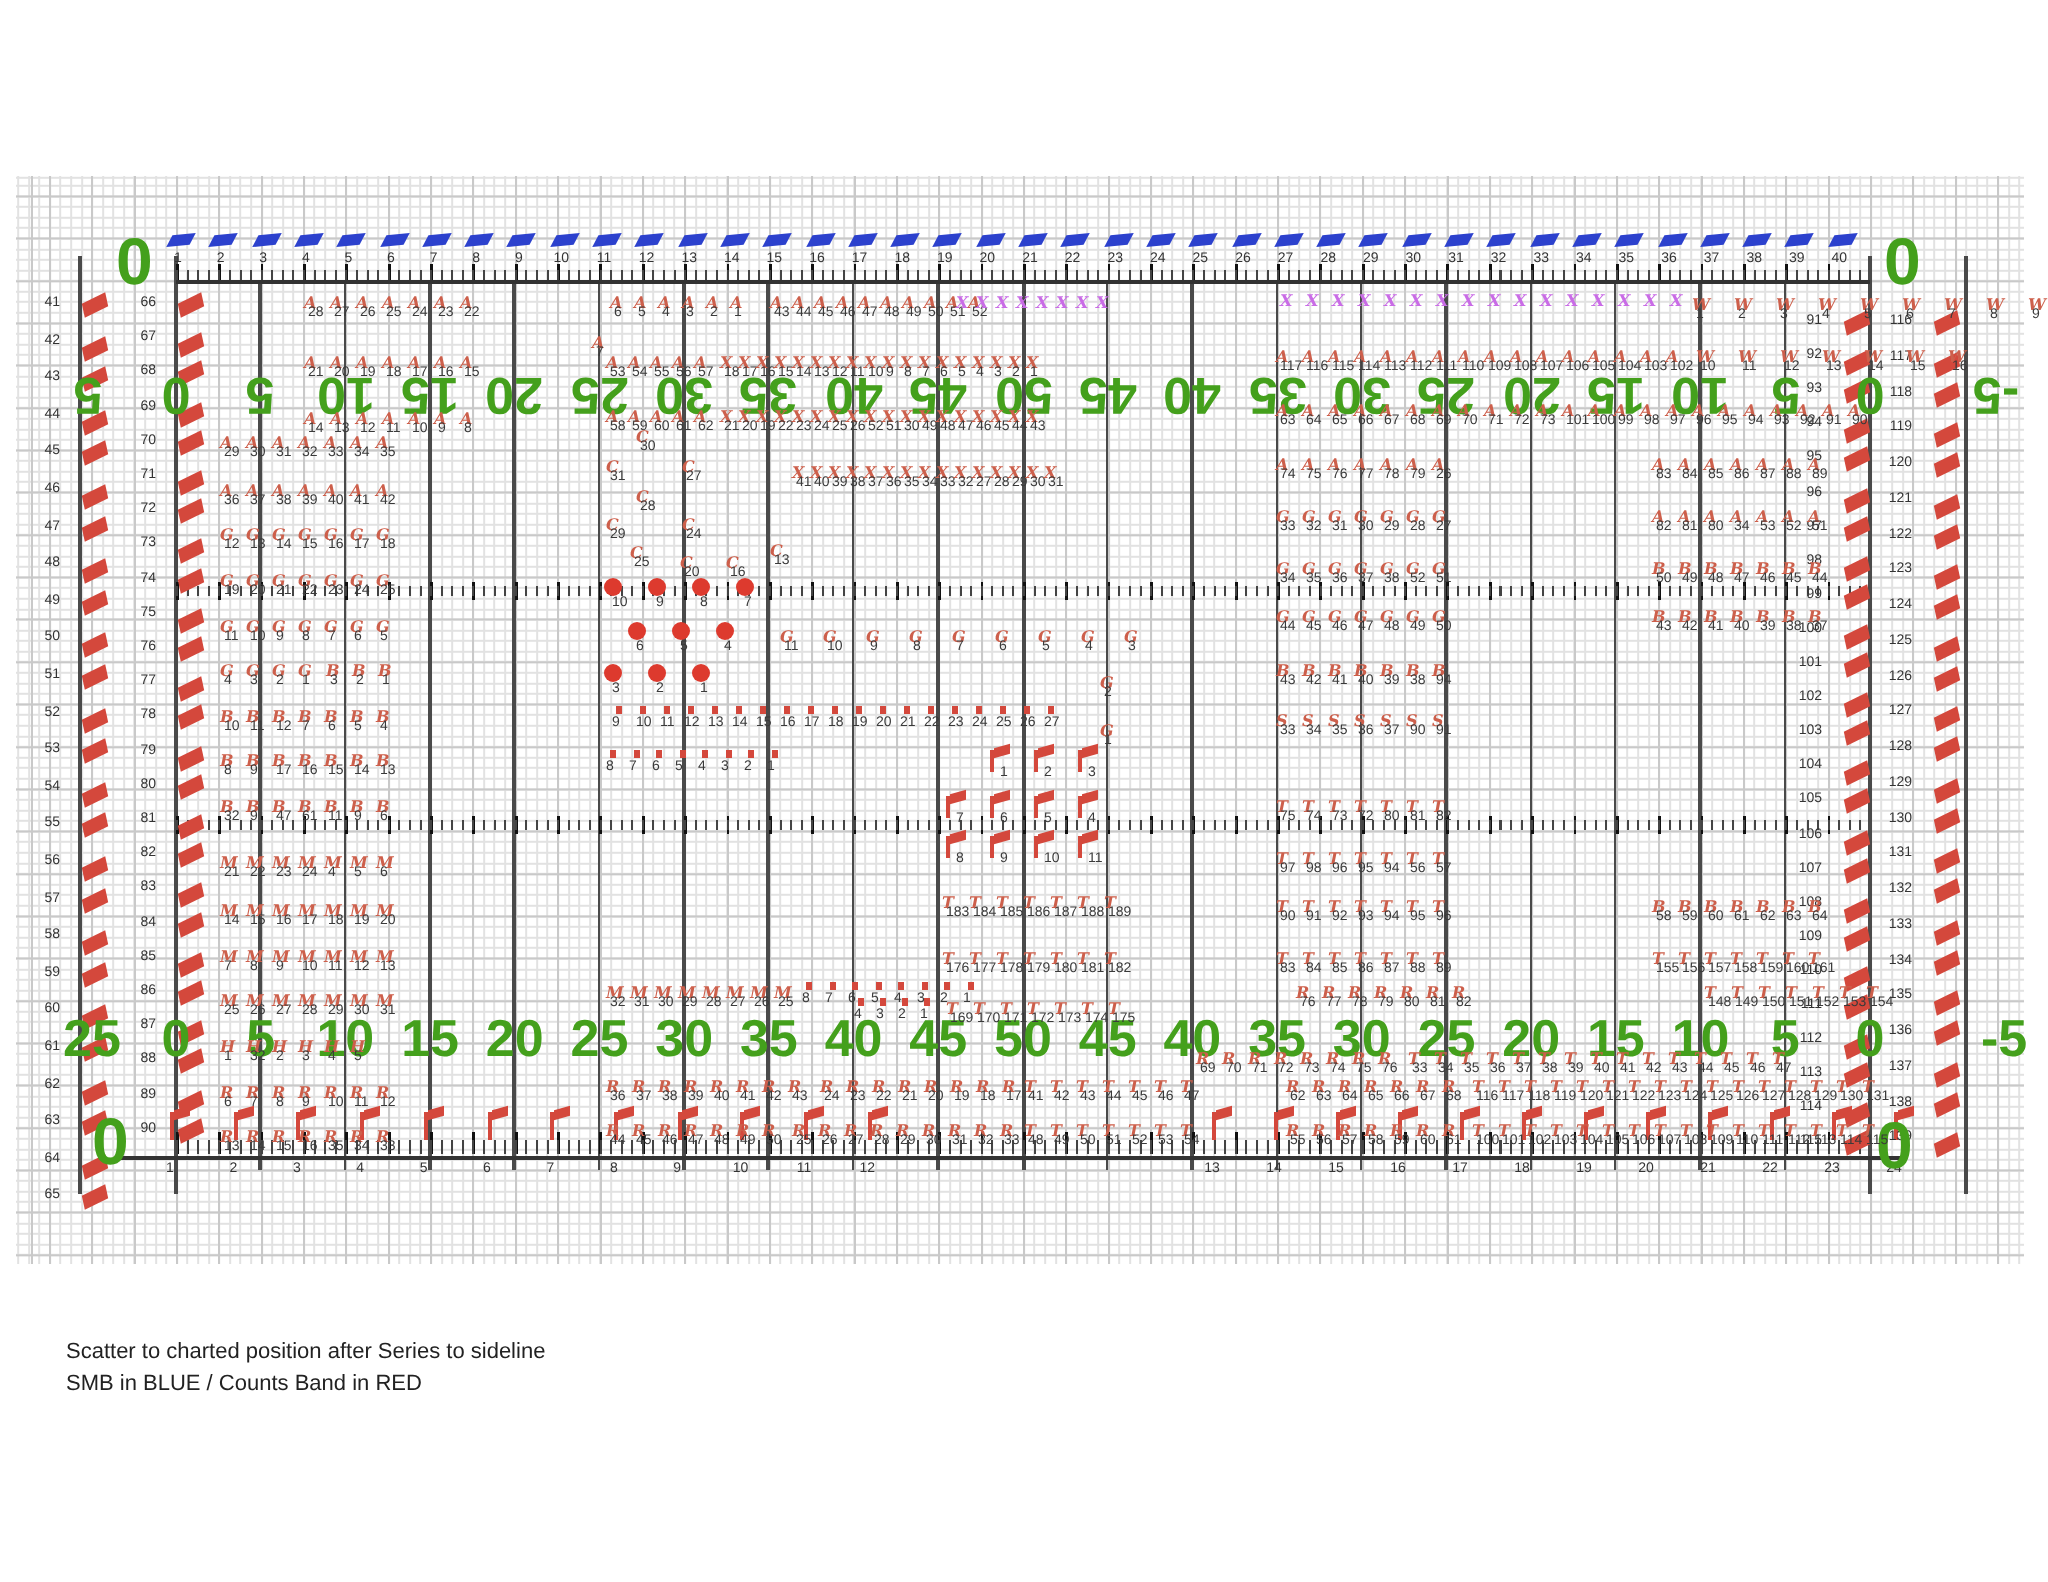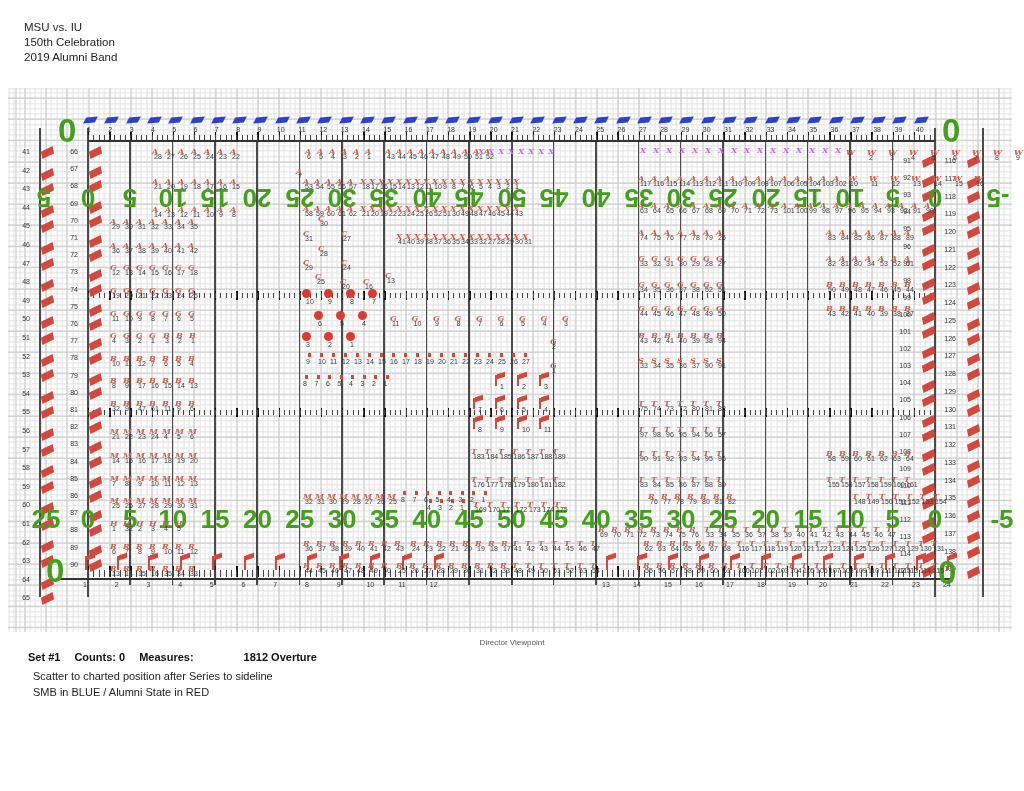--- a/index.html
+++ b/index.html
@@ -42,23 +42,20 @@
   #setline{left:28px;top:651px;font-size:11px;font-weight:bold;color:#111;}
   #setline span{margin-right:14px;}
   #setline .mval{margin-left:36px;}
   #note1{left:33px;top:670px;font-size:11px;color:#222;}
   #note2{left:33px;top:686px;font-size:11px;color:#222;}
 </style>
 </head>
 <body>
 
 <div id="page">
-  <div class="abs" id="hdr-left">MSU vs. IU
-150th Celebration
-2019 Alumni Band</div>
 
   <div class="abs" id="field">
       <div class="vline" style="left: 79px; top: 52px; height: 445px; width: 2px;"></div>
       <div class="vline" style="left: 121.35px; top: 52px; height: 445px; width: 1.5px;"></div>
       <div class="vline" style="left: 163.7px; top: 52px; height: 445px; width: 1.5px;"></div>
       <div class="vline" style="left: 206.05px; top: 52px; height: 445px; width: 1.5px;"></div>
       <div class="vline" style="left: 248.4px; top: 52px; height: 445px; width: 1.5px;"></div>
       <div class="vline" style="left: 290.75px; top: 52px; height: 445px; width: 1.5px;"></div>
       <div class="vline" style="left: 333.1px; top: 52px; height: 445px; width: 1.5px;"></div>
       <div class="vline" style="left: 375.45px; top: 52px; height: 445px; width: 1.5px;"></div>
@@ -1751,19 +1748,15 @@
       <div class="sym" style="left: 857px; top: 386px;">T</div>
       <div class="mnum" style="left: 859px; top: 393px;">158</div>
       <div class="sym" style="left: 870px; top: 386px;">T</div>
       <div class="mnum" style="left: 872px; top: 393px;">159</div>
       <div class="sym" style="left: 883px; top: 386px;">T</div>
       <div class="mnum" style="left: 885px; top: 393px;">160</div>
       <div class="sym" style="left: 896px; top: 386px;">T</div>
       <div class="mnum" style="left: 898px; top: 393px;">161</div>
     </div>
 
-  <div class="abs" id="viewpoint">Director Viewpoint</div>
-  <div class="abs" id="setline">
-    <span>Set #1</span><span>Counts: 0</span><span>Measures:</span><span class="mval">1812 Overture</span>
-  </div>
   <div class="abs" id="note1">Scatter to charted position after Series to sideline</div>
-  <div class="abs" id="note2">SMB in BLUE / Alumni State in RED</div>
+  <div class="abs" id="note2">SMB in BLUE / Counts Band in RED</div>
 </div>
 
 </body></html>

